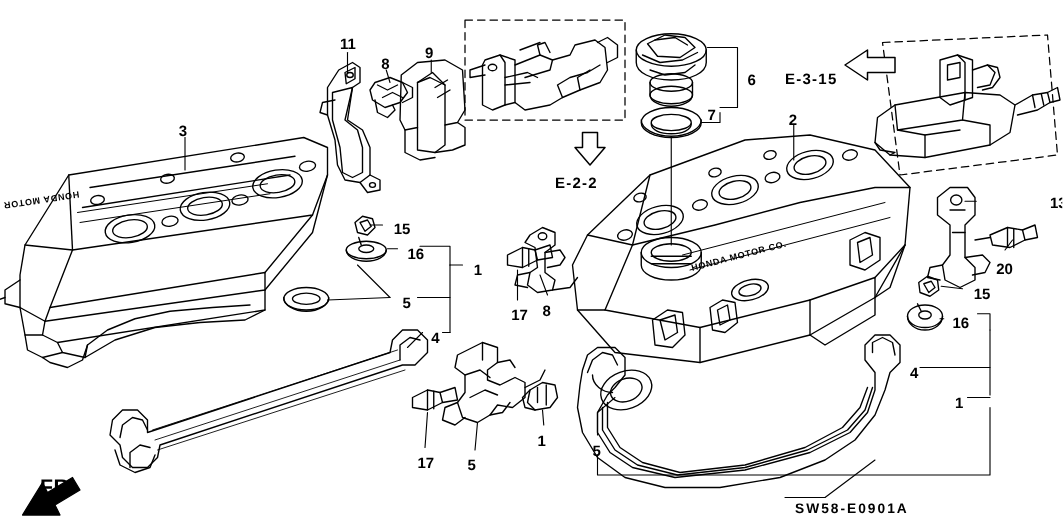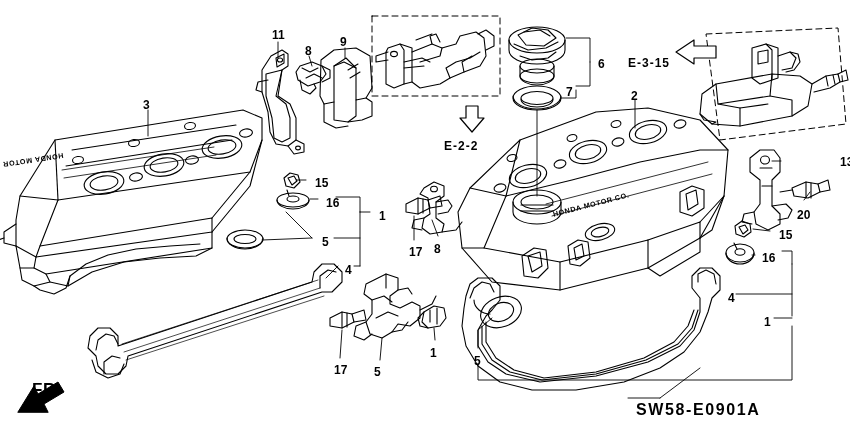--- a/index.html
+++ b/index.html
@@ -9,21 +9,21 @@
   }
   #art{position:absolute;left:0;top:0;width:850px;height:425px;}
   .lbl{
     position:absolute;color:#000;font-weight:bold;
     font-family:"Liberation Sans", sans-serif;
     white-space:nowrap;line-height:1;
   }
   .num{font-size:12px;letter-spacing:0px;}
   .ref{font-size:12px;letter-spacing:1px;font-weight:bold;}
   .fr{font-size:17px;font-weight:bold;letter-spacing:0.5px;}
-  .dwg{font-size:16px;letter-spacing:1.6px;font-weight:bold;}
+  .dwg{font-size:11px;letter-spacing:1.6px;font-weight:bold;}
   .cov{
     position:absolute;font-size:7.2px;font-weight:bold;
     letter-spacing:0.6px;color:#000;white-space:nowrap;
   }
 </style>
 </head>
 <body>
 
 <div id="sheet">
 

